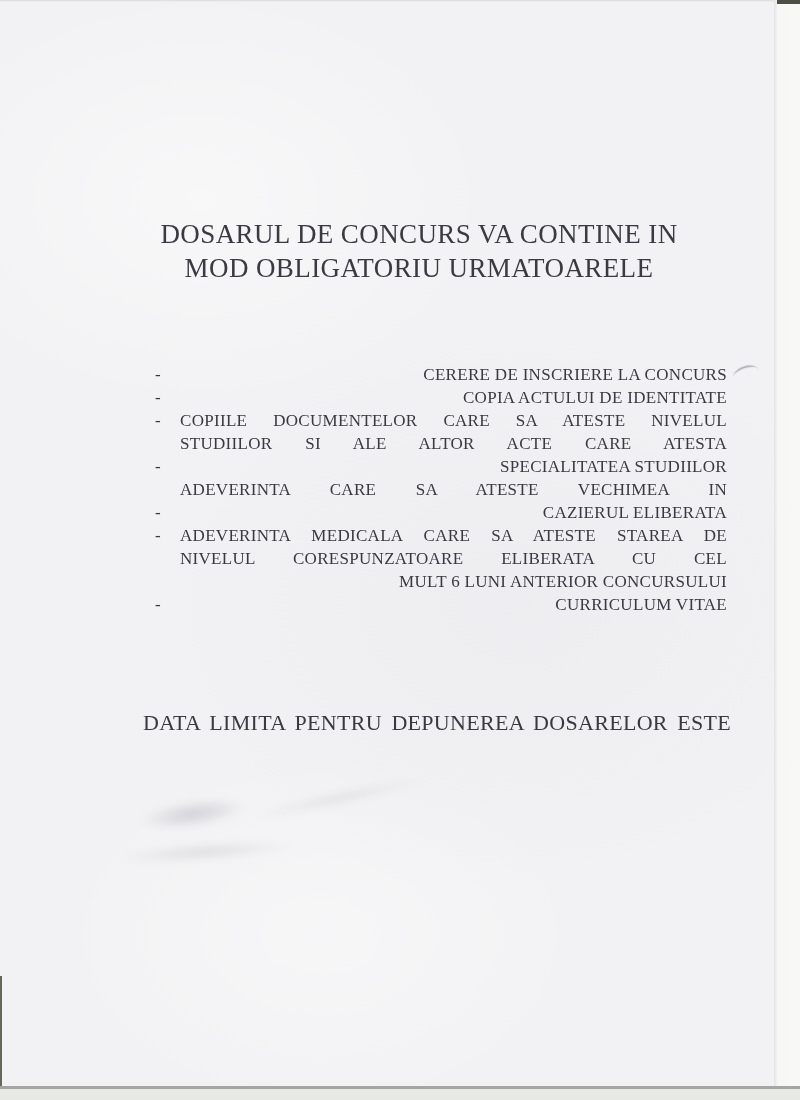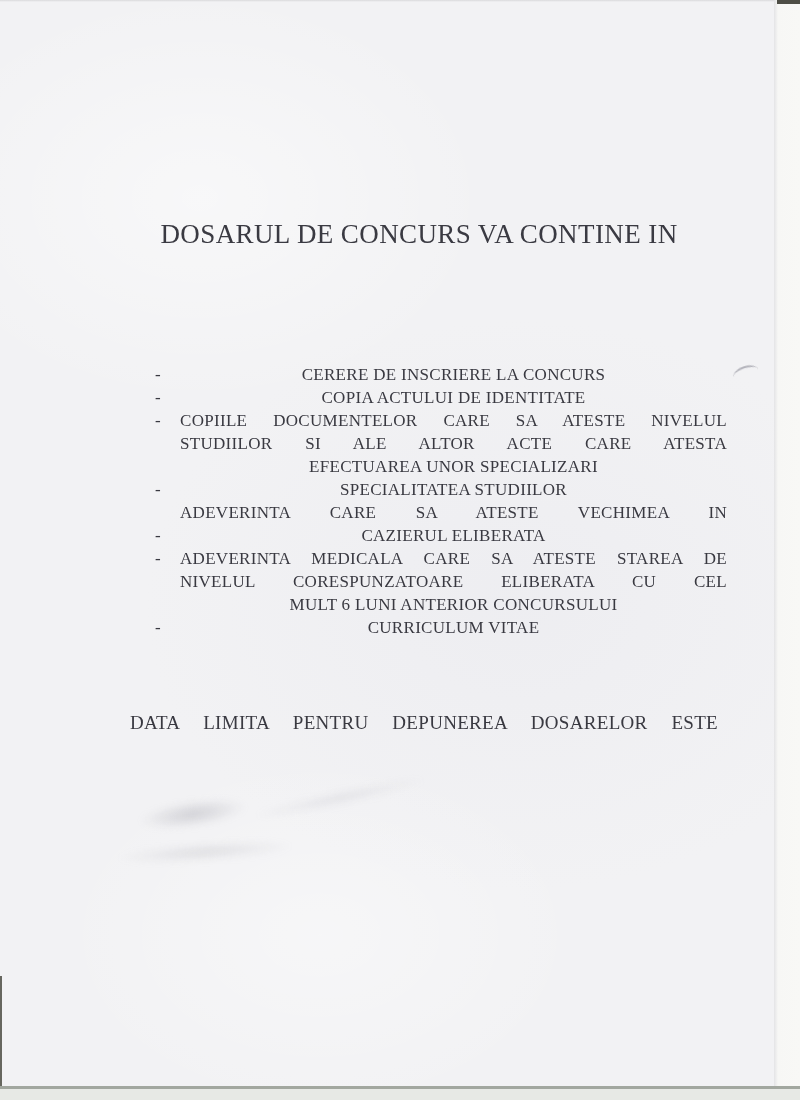--- a/index.html
+++ b/index.html
@@ -82,25 +82,25 @@
     position: absolute; left: 155px; top: 363px; width: 572px;
     font-size: 17px; line-height: 23px;
     letter-spacing: 0.3px;
     color: #393941;
   }
   .doc-list .item { display: flex; }
   .doc-list .dash {
     width: 25px; flex: 0 0 25px;
   }
   .doc-list .lines { flex: 1 1 auto; min-width: 0; }
-  .ln { text-align: center; }
+  .ln { text-align: right; }
   .ln.stretch { text-align: justify; text-align-last: justify; }
   .deadline {
-    position: absolute; left: 88px; top: 710px; width: 630px;
-    font-size: 19px; line-height: 25px;
+    position: absolute; left: 101px; top: 710px; width: 630px;
+    font-size: 22px; line-height: 25px;
     letter-spacing: 0.3px;
     color: #393941;
   }
   .deadline .ln.indent { padding-left: 42px; }
 </style>
 </head>
 <body>
 
 <div class="paper">
 
@@ -110,20 +110,21 @@
   <div class="bottom-paper-edge"></div>
   <div class="scanner-bed-strip"></div>
   <div class="left-paper-edge"></div>
   <div class="pencil-squiggle"></div>
   <div class="pencil-smudge-1"></div>
   <div class="pencil-smudge-2"></div>
   <div class="pencil-smudge-3"></div>
 
   <div class="doc-title">
     <div>DOSARUL DE CONCURS VA CONTINE IN</div>
+    <div>MOD OBLIGATORIU URMATOARELE</div>
   </div>
 
   <div class="doc-list">
 
     <div class="item">
       <div class="dash">-</div>
       <div class="lines">
         <div class="ln">CERERE DE INSCRIERE LA CONCURS</div>
       </div>
     </div>
@@ -133,21 +134,20 @@
       <div class="lines">
         <div class="ln">COPIA ACTULUI DE IDENTITATE</div>
       </div>
     </div>
 
     <div class="item">
       <div class="dash">-</div>
       <div class="lines">
         <div class="ln stretch">COPIILE DOCUMENTELOR CARE SA ATESTE NIVELUL</div>
         <div class="ln stretch">STUDIILOR SI ALE ALTOR ACTE CARE ATESTA</div>
-        <div class="ln">EFECTUAREA UNOR SPECIALIZARI</div>
       </div>
     </div>
 
     <div class="item">
       <div class="dash">-</div>
       <div class="lines">
         <div class="ln">SPECIALITATEA STUDIILOR</div>
         <div class="ln stretch">ADEVERINTA CARE SA ATESTE VECHIMEA IN</div>
       </div>
     </div>

